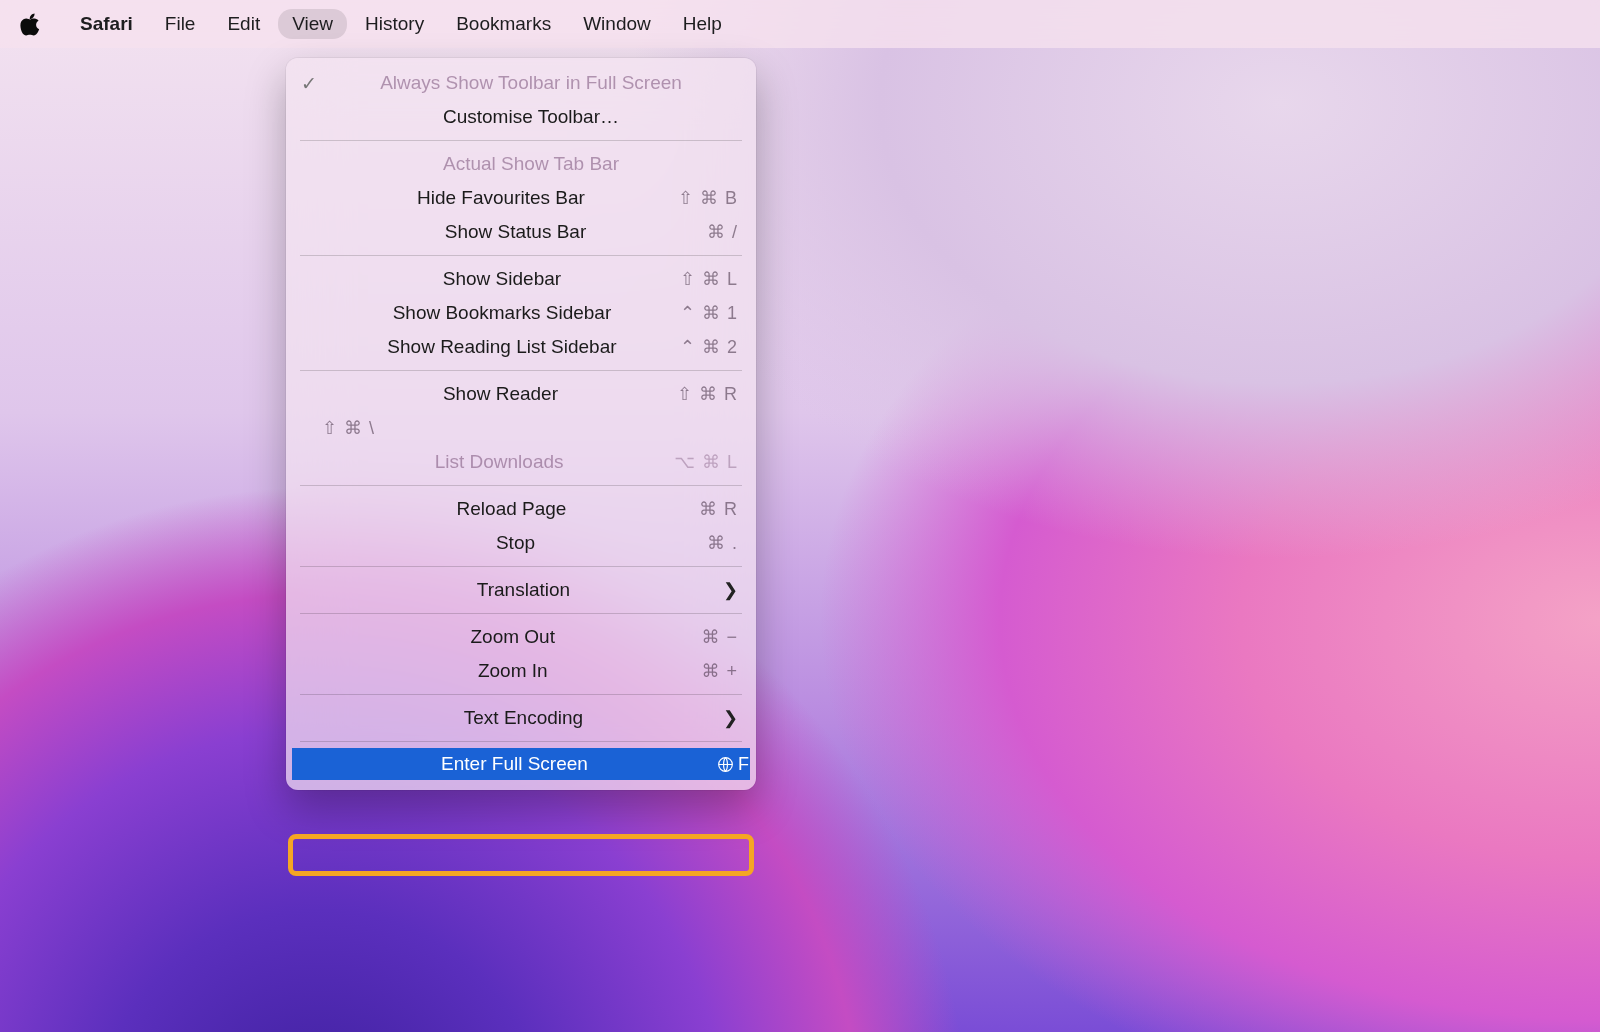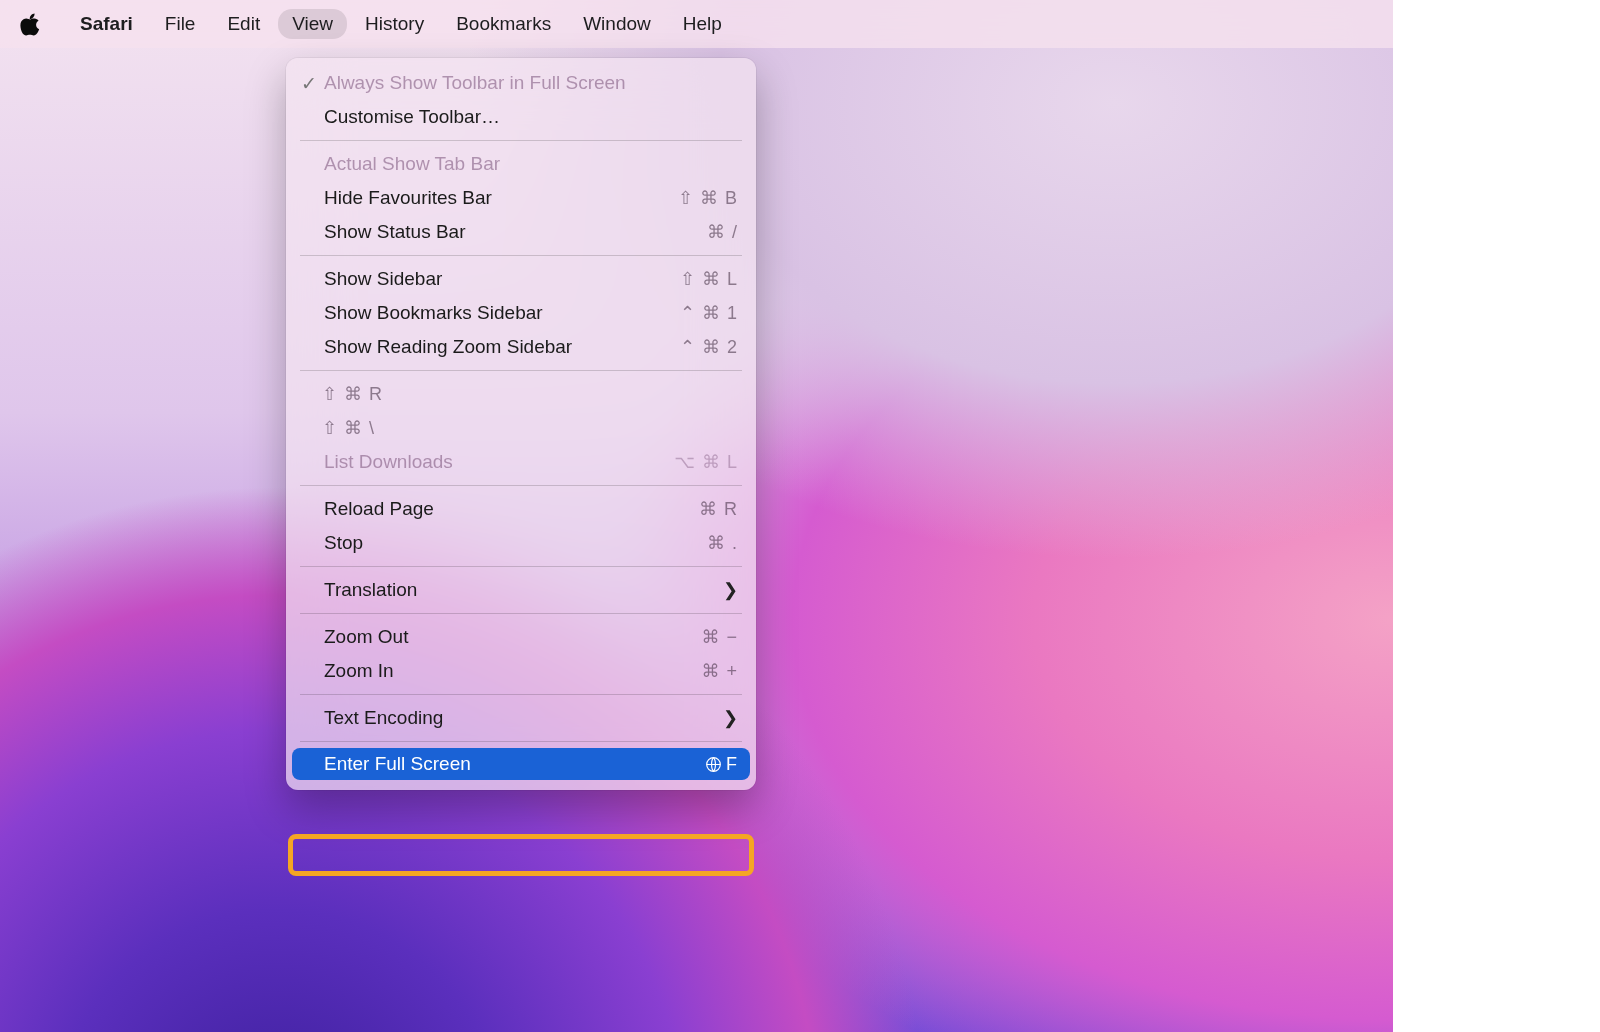--- a/index.html
+++ b/index.html
@@ -1,19 +1,19 @@
 <!DOCTYPE html>
 <html><head>
 <meta charset="utf-8">
 <style>
   * { margin: 0; padding: 0; box-sizing: border-box; }
   html, body { width: 1600px; height: 1032px; overflow: hidden; font-family: -apple-system, "Helvetica Neue", Helvetica, Arial, sans-serif; }
   .desktop {
     position: relative;
-    width: 1393px;
+    width: 1600px;
     height: 1032px;
     background:
       radial-gradient(1000px 700px at 80% 10%, #e8d7ec 0%, #d9c2e4 40%, rgba(217,194,228,0) 65%),
       radial-gradient(900px 900px at 20% 110%, #3b1f9c 0%, #5b2fbd 25%, #8a3fd1 45%, #c44cc3 60%, rgba(196,76,195,0) 72%),
       radial-gradient(1200px 800px at 100% 60%, #f4a2c6 0%, #ea78c1 30%, #d55bd0 50%, rgba(213,91,208,0) 65%),
       linear-gradient(180deg, #f3e3f0 0%, #dfc6eb 40%, #b88ae0 70%, #7a4dd6 100%);
   }
   .menubar {
     position: absolute;
     top: 0; left: 0; right: 0;
@@ -60,21 +60,21 @@
     color: #1b1b1b;
     position: relative;
   }
   .menu-row .check {
     width: 22px;
     text-align: center;
     margin-left: -6px;
     margin-right: 2px;
     color: #777;
   }
-  .menu-row .label { flex: 1; white-space: nowrap; padding-left: 2px;}
+  .menu-row .label { flex: 1; white-space: nowrap; padding-left: 2px; text-align: center;}
   .menu-row .shortcut { color: rgba(60,40,60,0.55); font-size: 18px; letter-spacing: 1px; }
   .menu-row .chev { color: #222; font-size: 18px; }
   .menu-row.disabled { color: rgba(120,80,120,0.55); }
   .menu-row.disabled .shortcut { color: rgba(120,80,120,0.40); }
   .menu-sep {
     height: 1px;
     margin: 6px 14px;
     background: rgba(0,0,0,0.16);
   }
   .highlight-frame {
@@ -84,23 +84,23 @@
     width: 466px;
     height: 42px;
     border: 5px solid #f5a623;
     border-radius: 8px;
     pointer-events: none;
     z-index: 50;
   }
   .menu-row.selected {
     background: #1a62d6;
     color: #fff;
-    border-radius: 8px;
+    border-radius: 0;
     margin: 0 6px;
-    padding: 0 12px;
+    padding: 0 0;
     height: 32px;
   }
   .menu-row.selected .shortcut { color: #fff; display:flex; align-items:center; gap:4px;}
   .globe-icon { width:17px; height:17px; }
   .globe-icon circle { fill:none; stroke:#fff; stroke-width:1.4; }
   .globe-icon path { fill:none; stroke:#fff; stroke-width:1.4; }
 </style>
 </head>
 <body>
 
@@ -152,26 +152,27 @@
         <span class="label">Show Sidebar</span>
         <span class="shortcut">⇧ ⌘ L</span>
       </div>
       <div class="menu-row">
         <span class="check"></span>
         <span class="label">Show Bookmarks Sidebar</span>
         <span class="shortcut">⌃ ⌘ 1</span>
       </div>
       <div class="menu-row">
         <span class="check"></span>
-        <span class="label">Show Reading Zoom Sidebar</span>
+        <span class="label">Show Reading List Sidebar</span>
         <span class="shortcut">⌃ ⌘ 2</span>
       </div>
       <div class="menu-sep"></div>
       <div class="menu-row">
         <span class="check"></span>
+        <span class="label">Show Reader</span>
         <span class="shortcut">⇧ ⌘ R</span>
       </div>
       <div class="menu-row">
         <span class="check"></span>
         <span class="shortcut">⇧ ⌘ \</span>
       </div>
       <div class="menu-row disabled">
         <span class="check"></span>
         <span class="label">List Downloads</span>
         <span class="shortcut">⌥ ⌘ L</span>

